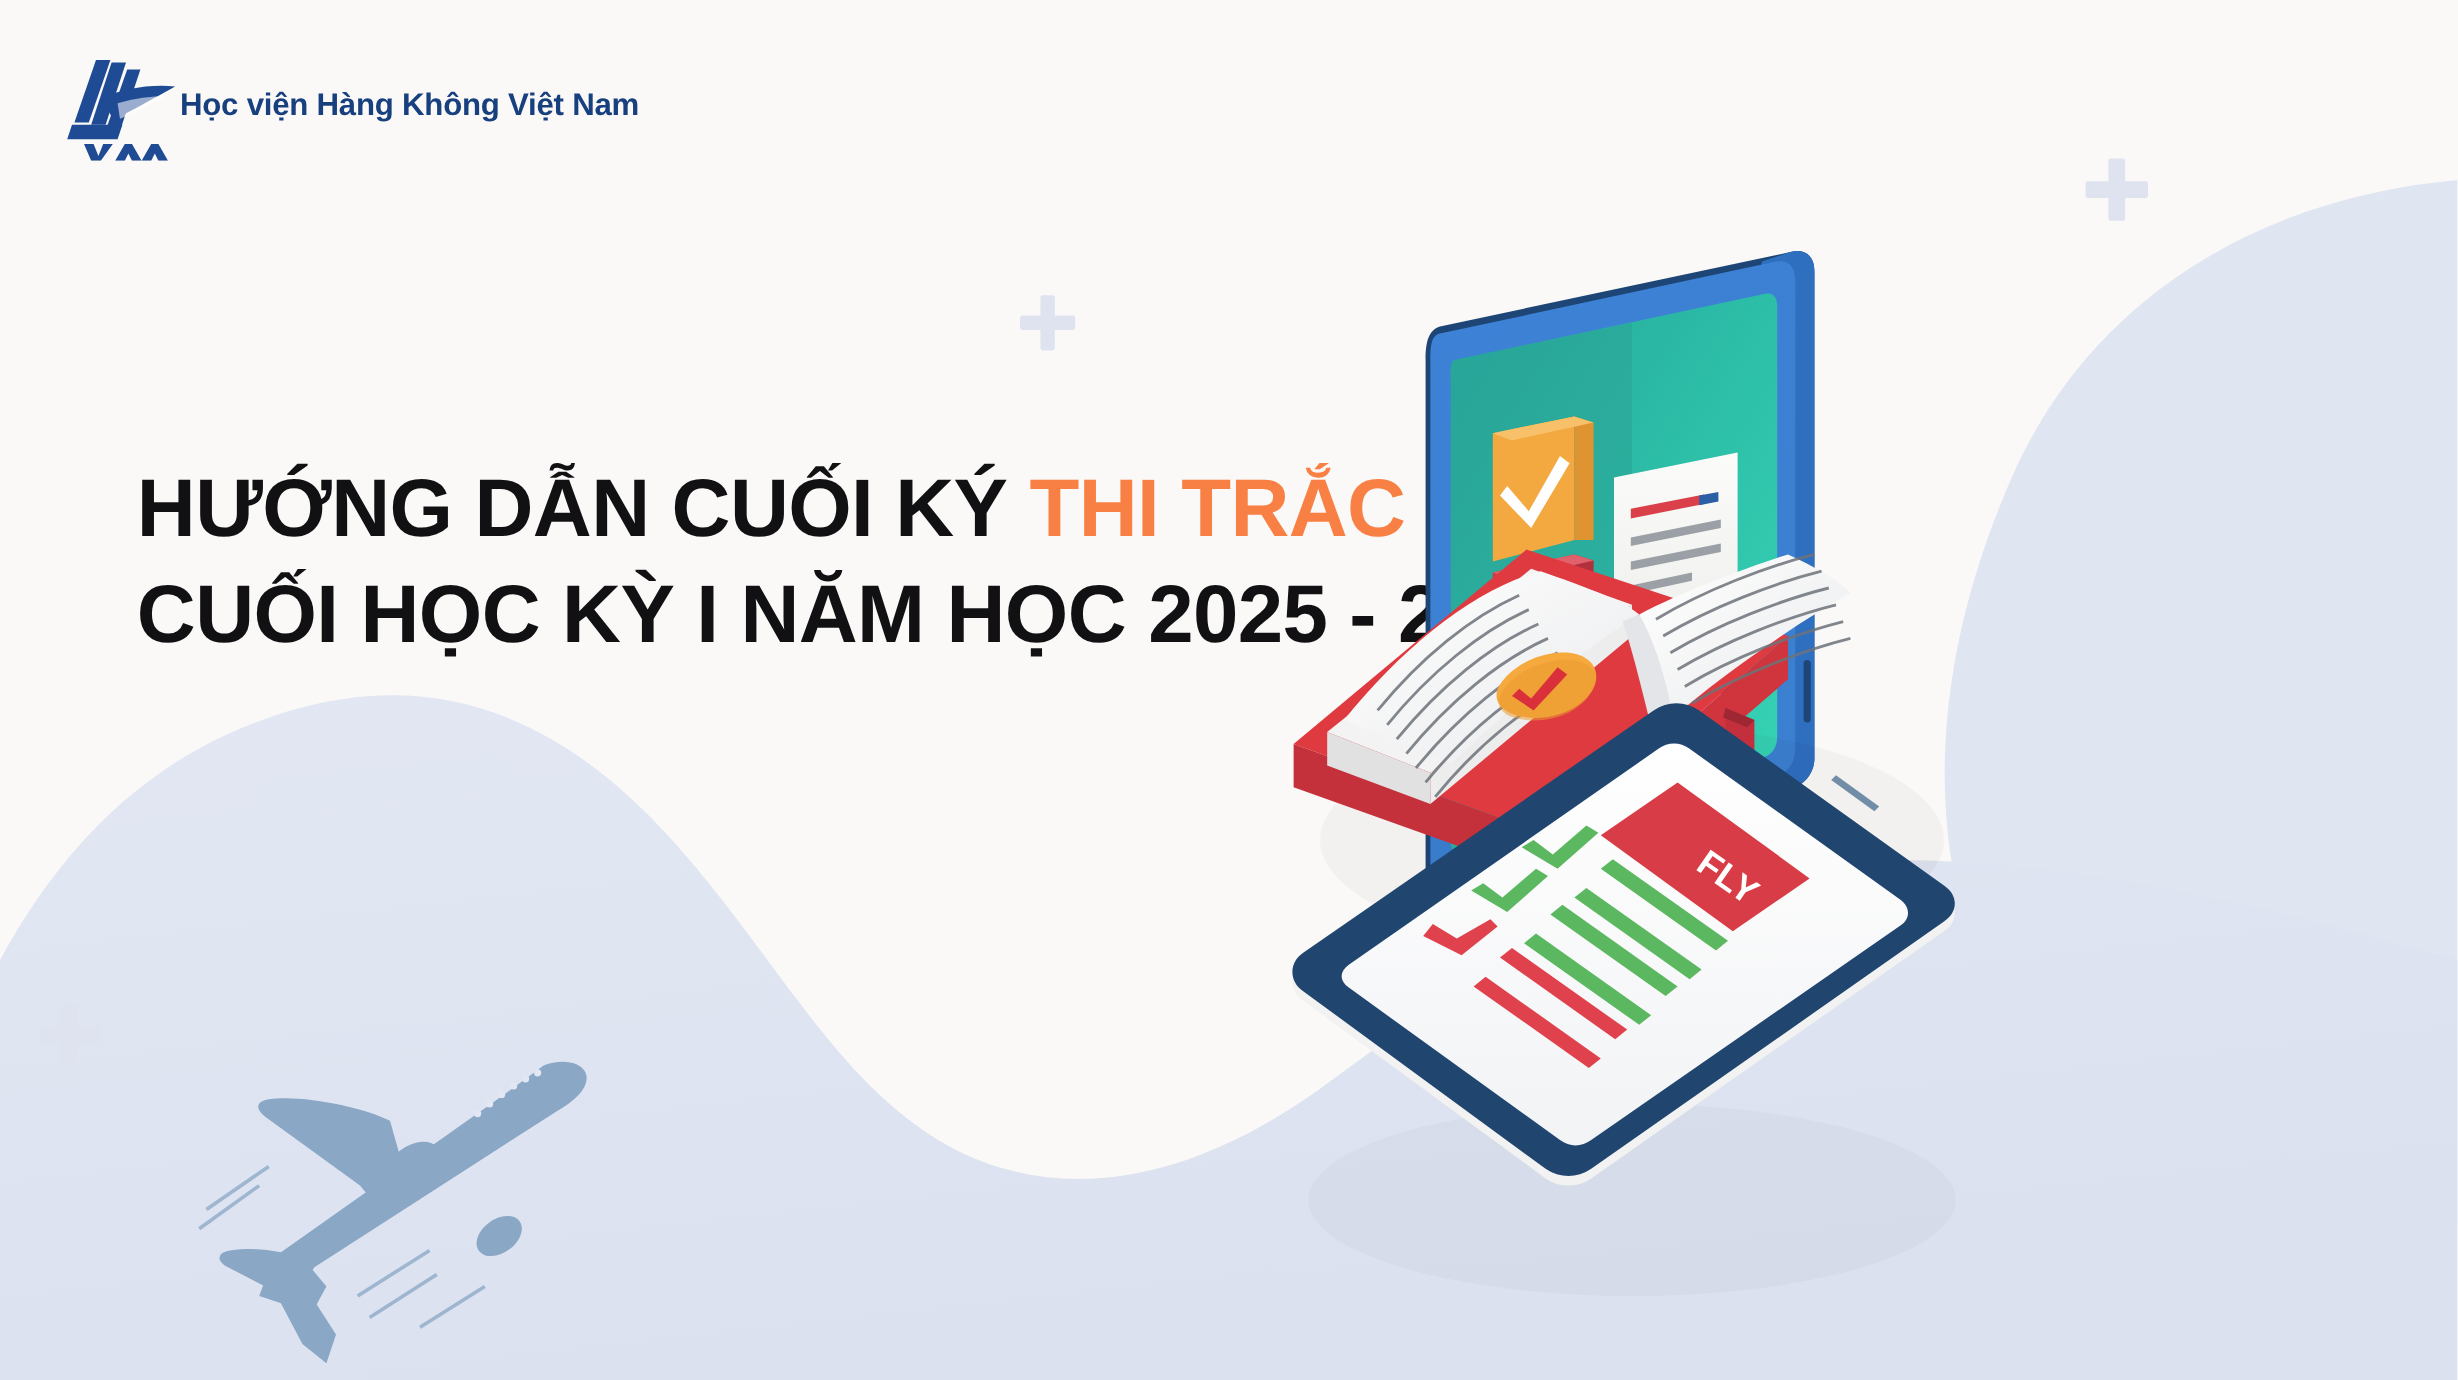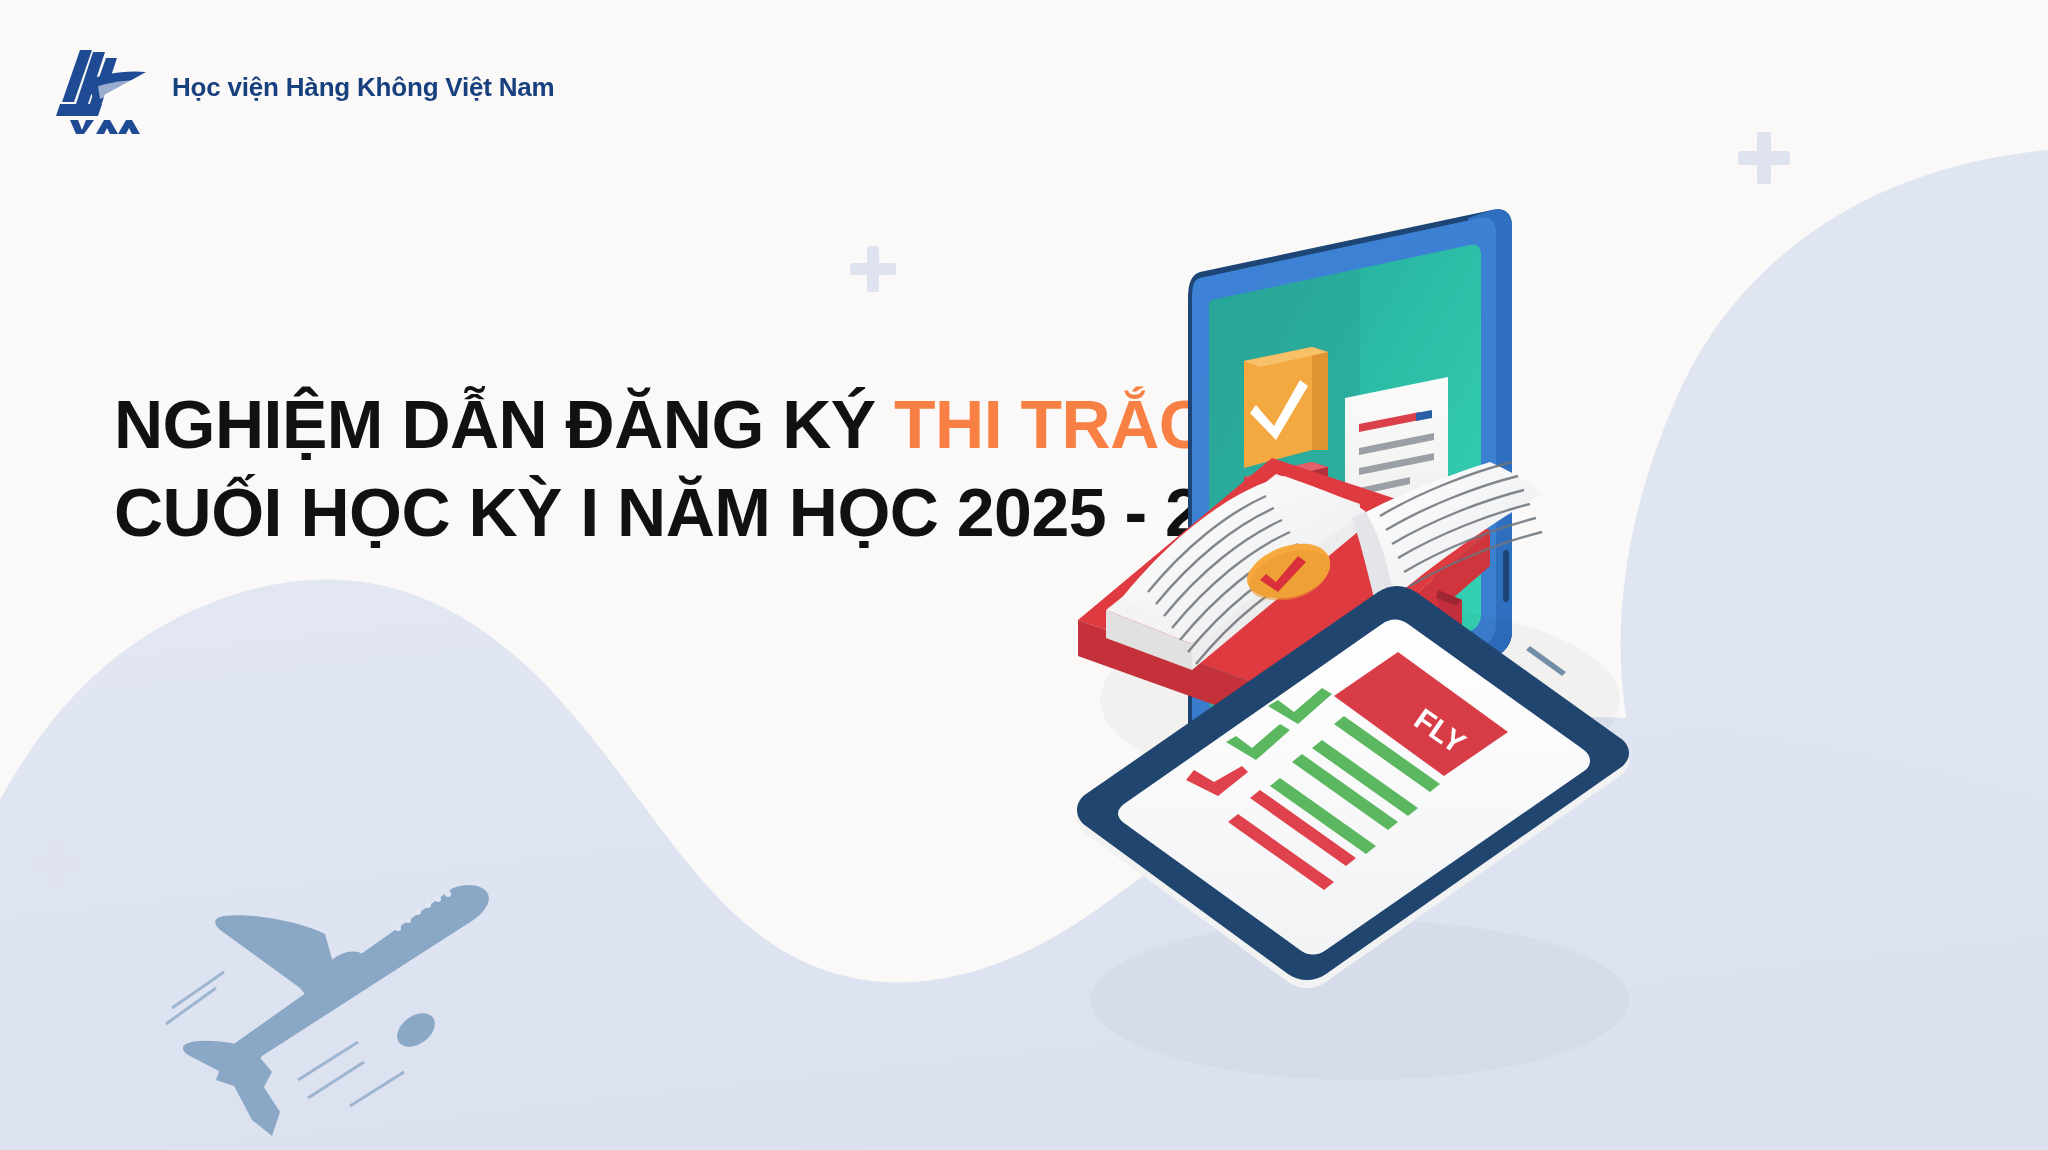--- a/index.html
+++ b/index.html
@@ -33,21 +33,21 @@
   .plus:after { top:36%; left:0; height:28%; width:100%; }
 
   #plus-topright{ left:1738px; top:132px; width:52px; height:52px; }
   #plus-center  { left:850px;  top:246px; width:46px; height:46px; }
   #plus-left    { left:34px;   top:838px; width:48px; height:48px; }
 
   
   #logo-block{
     position:absolute;
     left:54px; top:42px;
-    display:flex; align-items:center; gap:22px;
+    display:flex; align-items:center; 
   }
   #logo-mark{ width:96px; height:92px; flex:0 0 auto; }
   #logo-text{ display:flex; flex-direction:column; justify-content:center; }
   #logo-text .l1, #logo-text .l2{
     color:#18407f;
     font-weight:bold;
     font-size:26px;
     letter-spacing:-0.2px;
     line-height:1.30;
     white-space:nowrap;
@@ -161,21 +161,21 @@
         <path d="M42,92 L50,78 L56,78 L64,92 L56,92 L53,86 L50,92 Z"></path>
         <path d="M64,92 L72,78 L78,78 L86,92 L78,92 L75,86 L72,92 Z"></path>
       </g>
     </svg>
     <div id="logo-text">
       <div class="l1">Học viện Hàng Không Việt Nam</div>
     </div>
   </div>
 
   <div id="headline">
-    <div class="line"><span>NGHIỆM DẪN ĐĂNG KÝ </span><span class="accent">THI TRẮC NGHIỆM</span></div>
+    <div class="line"><span>HƯỚNG DẪN CUỐI KÝ </span><span class="accent">THI TRẮC NGHIỆM</span></div>
     <div class="line">CUỐI HỌC KỲ I NĂM HỌC 2025 - 2026</div>
   </div>
 
   <div id="illustration">
     <svg viewBox="0 0 988 950" width="988" height="950">
       <defs>
         <linearGradient id="screenG" x1="0" y1="0" x2="1" y2="1">
           <stop offset="0%" stop-color="#23a79a"></stop>
           <stop offset="100%" stop-color="#37d6b6"></stop>
         </linearGradient>

